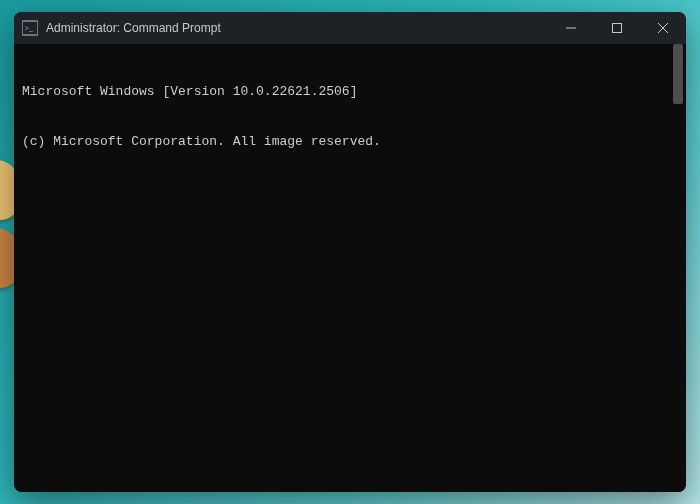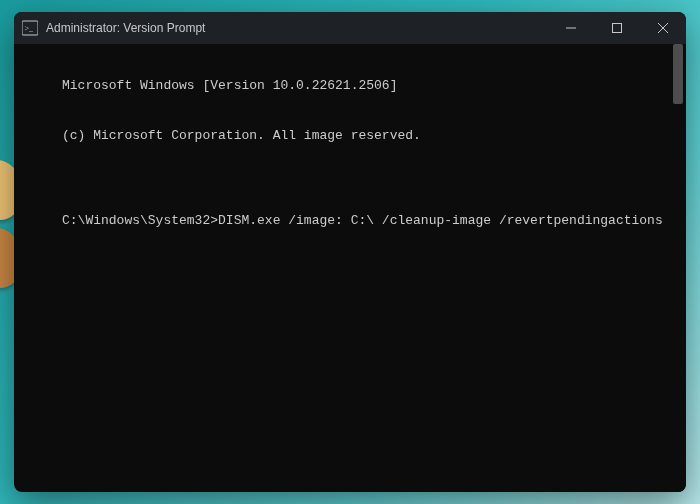--- a/index.html
+++ b/index.html
@@ -27,21 +27,21 @@
     .titlebar .title { flex: 0 0 auto; }
     .titlebar .spacer { flex: 1; }
     .win-controls { display: flex; height: 100%; }
     .win-btn {
       width: 46px; height: 32px; display: flex; align-items: center; justify-content: center;
       color: #c5c7c9; cursor: pointer;
     }
     .terminal {
       flex: 1; background: #0c0c0c; color: #cccccc;
       font-family: Consolas, "Courier New", monospace; font-size: 13px;
-      line-height: 1.3; padding: 0 8px; white-space: pre; overflow: hidden; position: relative; margin-left: 40px;
+      line-height: 1.3; padding: 6px 8px; white-space: pre; overflow: hidden; position: relative;
     }
     .terminal .line { display: block; }
     .prompt-line { display: flex; }
     .prompt-path { color: #cccccc; }
     .prompt-cmd { color: #cccccc; }
     .scrollbar {
       position: absolute; right: 1px; top: 32px; bottom: 1px; width: 14px;
       background: #0c0c0c;
     }
     .scrollbar-thumb {
@@ -58,21 +58,21 @@
 </div>
 
 <div class="window">
   <div class="titlebar">
     <span class="app-icon">
       <svg width="16" height="16" viewBox="0 0 16 16">
           <rect x="0" y="1" width="16" height="14" rx="1" fill="none" stroke="#c5c7c9" stroke-width="1"></rect>
           <text x="2.5" y="10.5" font-size="8" fill="#c5c7c9" font-family="Consolas">&gt;_</text>
         </svg>
     </span>
-    <span class="title">Administrator: Version Prompt</span>
+    <span class="title">Administrator: Command Prompt</span>
     <span class="spacer"></span>
     <div class="win-controls">
       <div class="win-btn">
         <svg width="10" height="10" viewBox="0 0 10 10">
             <line x1="0" y1="5" x2="10" y2="5" stroke="currentColor" stroke-width="1"></line>
           </svg>
       </div>
       <div class="win-btn">
         <svg width="10" height="10" viewBox="0 0 10 10">
             <rect x="0.5" y="0.5" width="9" height="9" fill="none" stroke="currentColor" stroke-width="1"></rect>
@@ -84,19 +84,18 @@
             <line x1="10" y1="0" x2="0" y2="10" stroke="currentColor" stroke-width="1"></line>
           </svg>
       </div>
     </div>
   </div>
 
   <div class="terminal">
     <span class="line">Microsoft Windows [Version 10.0.22621.2506]</span>
     <span class="line">(c) Microsoft Corporation. All image reserved.</span>
     <span class="line"></span>
-    <span class="prompt-line"><span class="prompt-path">C:\Windows\System32&gt;</span><span class="prompt-cmd">DISM.exe /image: C:\ /cleanup-image /revertpendingactions</span></span>
   </div>
 
   <div class="scrollbar">
     <div class="scrollbar-thumb"></div>
   </div>
 </div>
 
 </body></html>

